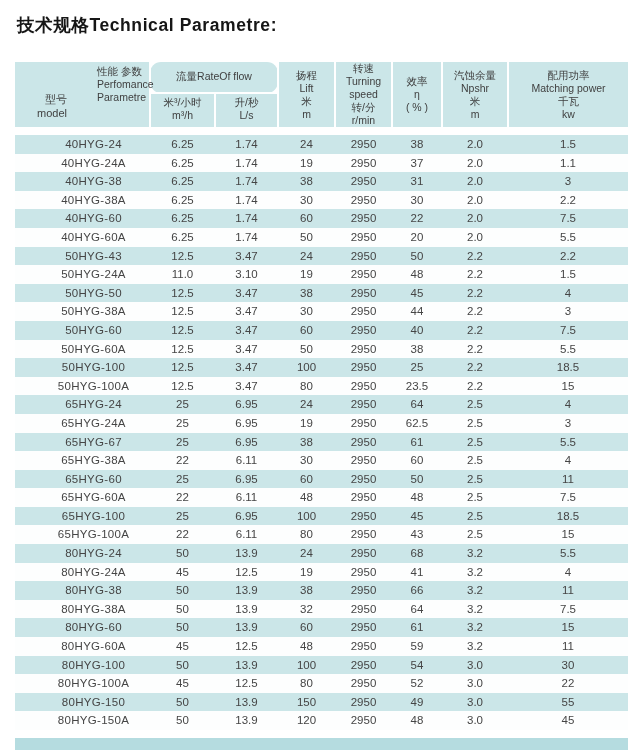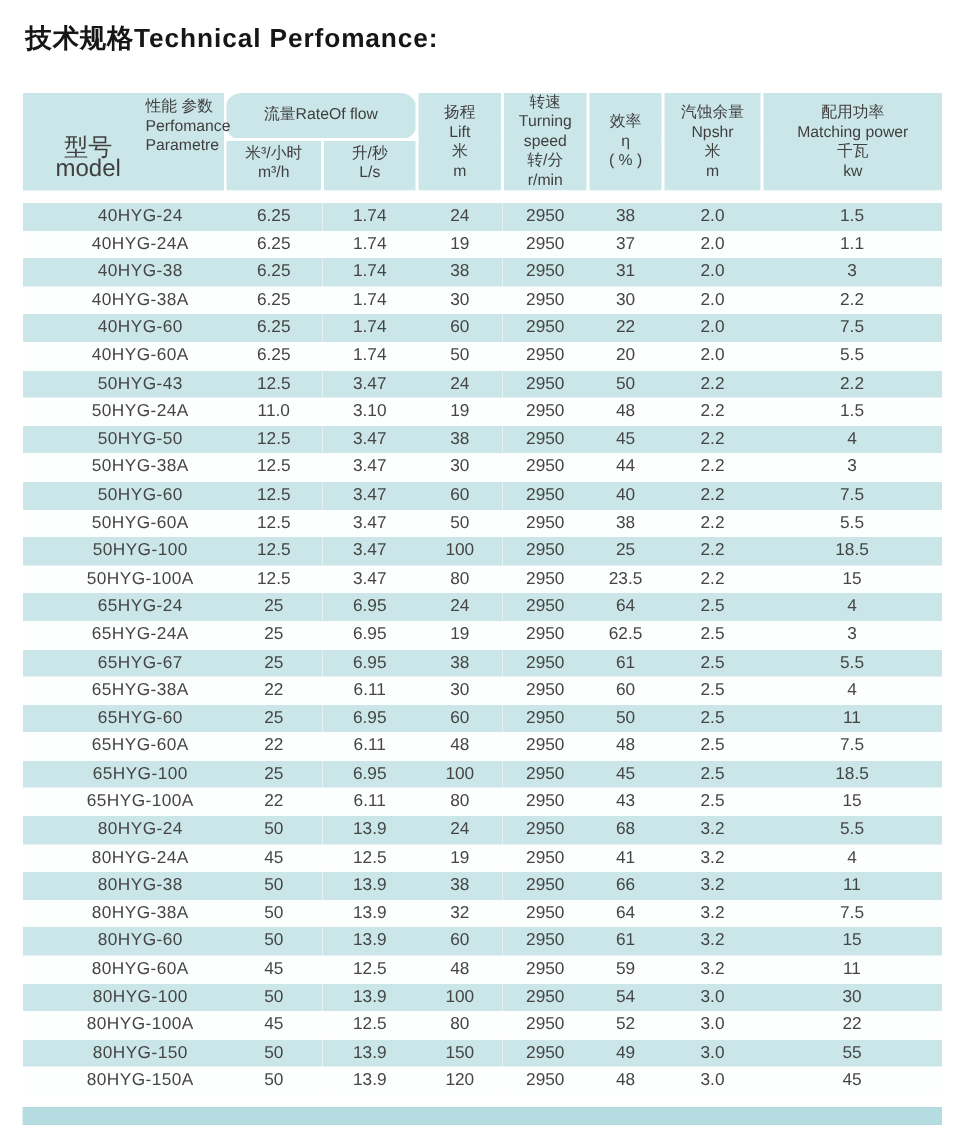--- a/index.html
+++ b/index.html
@@ -32,22 +32,22 @@
   tr.hr1 th{height:26px;}
   tr.hr2 th{height:28px;vertical-align:top;padding-top:2px;}
   thead th.sep{border-right:2px solid #fff;}
   th.th-flow{border-bottom:2px solid #fff;vertical-align:middle;border-radius:11px;}
   th.th-model{position:relative;}
   th.th-model .perf{
     position:absolute;top:3px;left:82px;text-align:left;
     white-space:pre-line;font-size:10.5px;line-height:13px;
   }
   th.th-model .mdl{
-    position:absolute;bottom:7px;left:22px;text-align:center;
-    white-space:pre-line;font-size:16px;line-height:14px;
+    position:absolute;bottom:7px;left:22px;text-align:right;
+    white-space:pre-line;font-size:11px;line-height:14px;
   }
   tr.spacer td{height:8px;background:#fff;padding:0;border:none;}
   tbody td{
     height:18.6px;line-height:18.6px;
     font-size:11.5px;color:var(--txt);
     text-align:center;vertical-align:middle;
     background:var(--row-white);
     overflow:hidden;white-space:nowrap;
   }
   tbody tr:nth-child(odd) td{background:var(--band);}
@@ -55,21 +55,21 @@
   .bottom-strip{
     position:absolute;left:15px;top:738px;
     width:613px;height:12px;background:var(--strip);
   }
 </style>
 </head>
 <body>
 
 <div class="page">
 
-  <h1 class="title">技术规格Technical Perfomance:</h1>
+  <h1 class="title">技术规格Technical Parametre:</h1>
 
   <table class="spec">
     <colgroup>
       <col style="width:135px">
       <col style="width:65px">
       <col style="width:63px">
       <col style="width:57px">
       <col style="width:57px">
       <col style="width:50px">
       <col style="width:66px">

